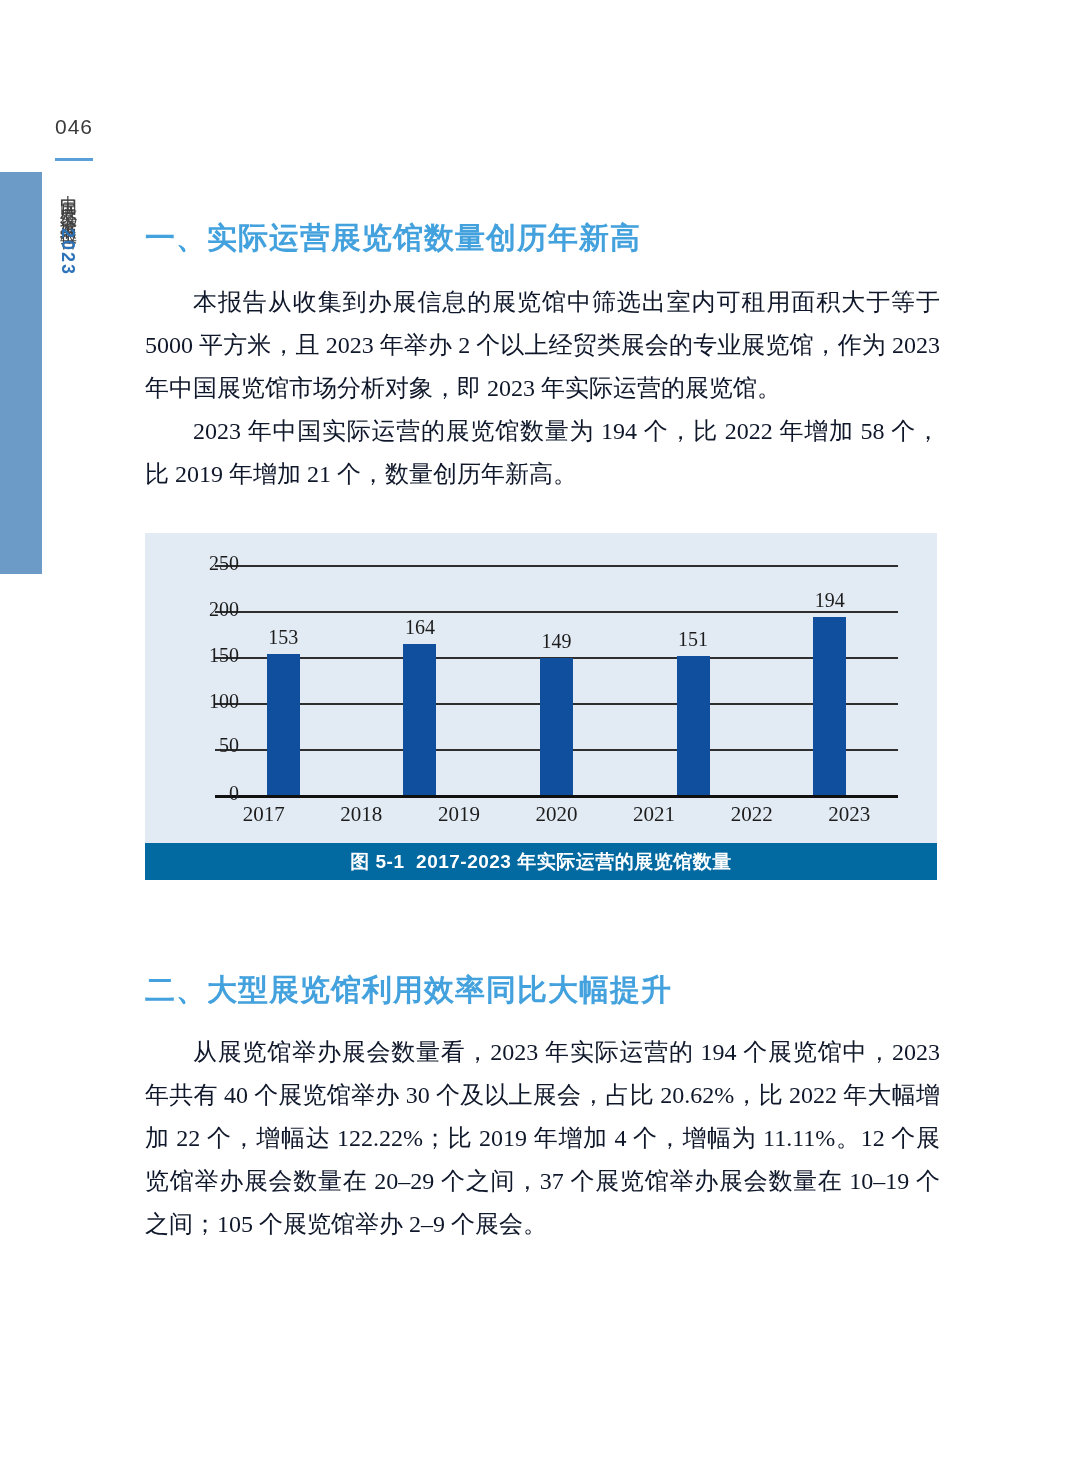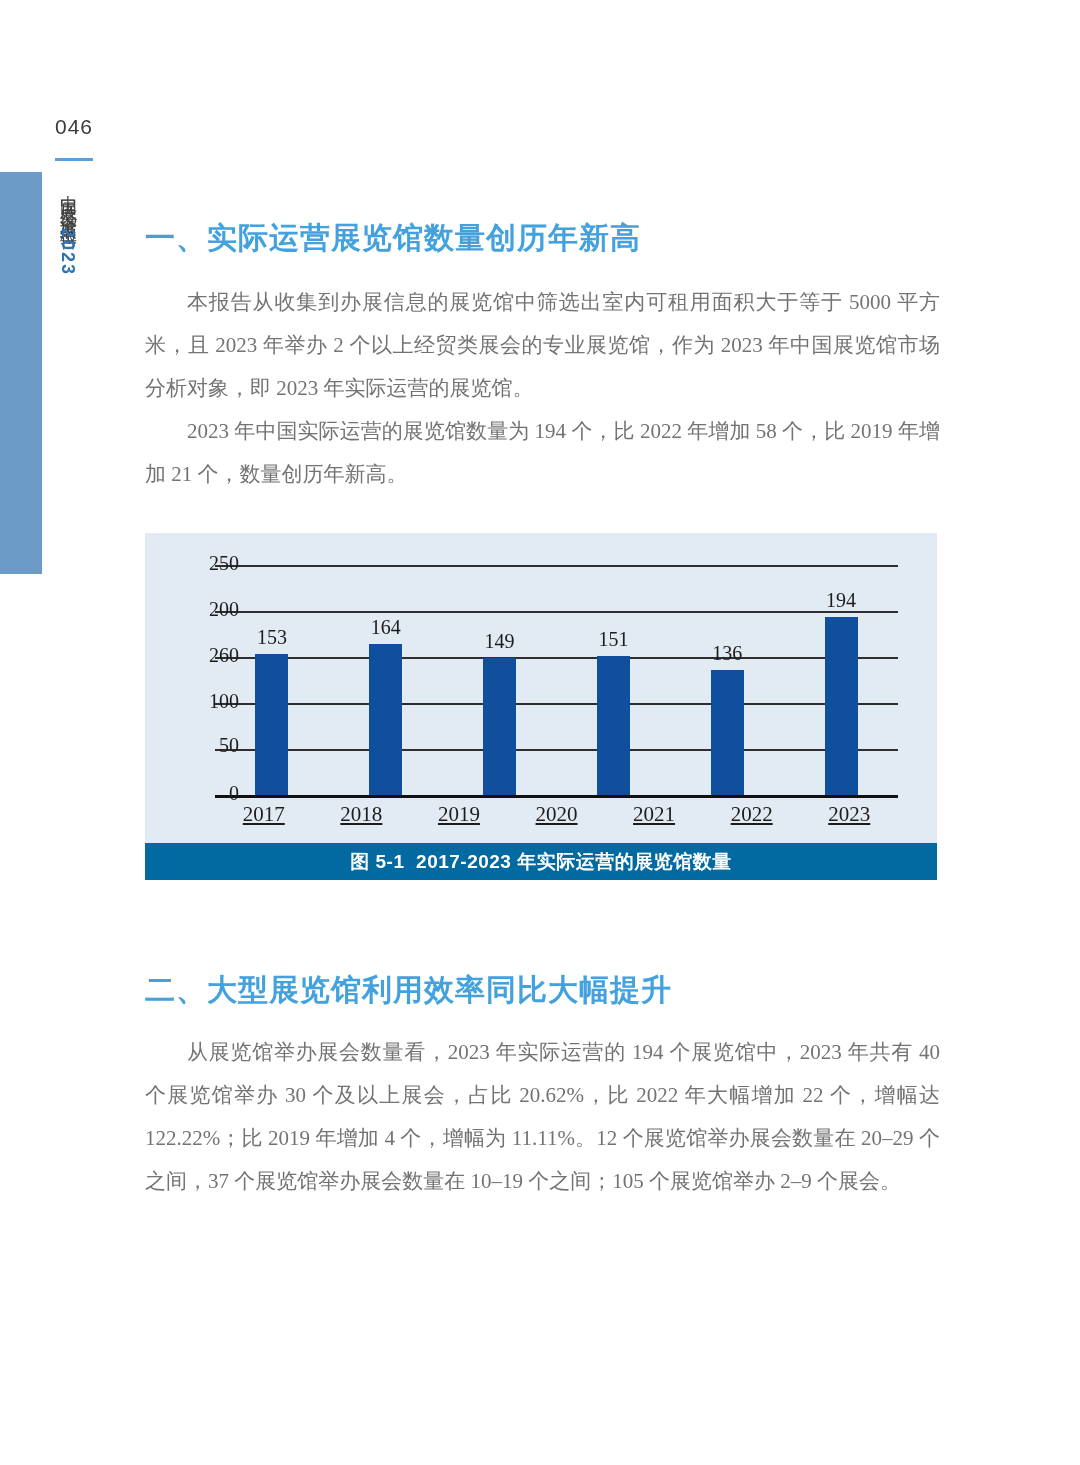--- a/index.html
+++ b/index.html
@@ -44,23 +44,23 @@
     position: absolute; left: 145px; width: 800px;
     font-family: "Liberation Sans", "DejaVu Sans", sans-serif;
     font-weight: bold; font-size: 30px; letter-spacing: 1px;
     color: #43a1dd;
   }
   .heading-1 { top: 218px; }
   .heading-2 { top: 958px; margin-top: 12px; }
 
   .body-para {
     position: absolute; left: 145px; width: 795px;
-    font-size: 21px; line-height: 43px;
+    font-size: 24px; line-height: 43px;
     text-align: justify; text-indent: 2em;
-    color: #737373;
+    color: #0f172a;
   }
   .para-1 { top: 281px; }
   .para-2 { top: 410px; }
   .para-3 { top: 1031px; }
 
   
   .chart-panel {
     position: absolute; left: 145px; top: 533px;
     width: 792px; height: 347px;
     background: #e2eaf3;
@@ -91,21 +91,21 @@
   .bar-value {
     font-size: 20px; color: #1c1c1c; margin-bottom: 6px; line-height: 22px;
   }
   .bar-rect { width: 33px; position: relative; z-index: 2; }
   .cats-area {
     position: absolute; left: 70px; top: 269px;
     width: 683px; display: flex;
   }
   .cat-cell {
     flex: 1; text-align: center;
-    font-size: 21px; color: #1c1c1c; text-decoration: underline;
+    font-size: 21px; color: #1c1c1c;
   }
   .figure-caption {
     position: absolute; left: 0; bottom: 0;
     width: 100%; height: 37px;
     display: flex; align-items: center; justify-content: center;
     font-family: "Liberation Sans", "DejaVu Sans", sans-serif;
     font-weight: bold; font-size: 19px; letter-spacing: 0.5px;
     color: #ffffff; white-space: pre;
   }
 </style>
@@ -125,45 +125,41 @@
 
 <div class="chart-panel" style="background: rgb(226, 234, 243);">
   <div class="chart-plot">
       <div class="gridline baseline" style="top: 262px;"></div>
       <div class="y-tick" style="top: 249px;">0</div>
       <div class="gridline" style="top: 216px;"></div>
       <div class="y-tick" style="top: 201px;">50</div>
       <div class="gridline" style="top: 170px;"></div>
       <div class="y-tick" style="top: 157px;">100</div>
       <div class="gridline" style="top: 124px;"></div>
-      <div class="y-tick" style="top: 111px;">260</div>
+      <div class="y-tick" style="top: 111px;">150</div>
       <div class="gridline" style="top: 78px;"></div>
       <div class="y-tick" style="top: 65px;">200</div>
       <div class="gridline" style="top: 32px;"></div>
       <div class="y-tick" style="top: 19px;">250</div>
       <div class="bars-area">
         <div class="bar-cell">
           <div class="bar-value">153</div>
           <div class="bar-rect" style="height: 140.76px; background: rgb(15, 79, 158);"></div>
         </div>
         <div class="bar-cell">
           <div class="bar-value">164</div>
           <div class="bar-rect" style="height: 150.88px; background: rgb(15, 79, 158);"></div>
         </div>
         <div class="bar-cell">
           <div class="bar-value">149</div>
           <div class="bar-rect" style="height: 137.08px; background: rgb(15, 79, 158);"></div>
         </div>
         <div class="bar-cell">
           <div class="bar-value">151</div>
           <div class="bar-rect" style="height: 138.92px; background: rgb(15, 79, 158);"></div>
-        </div>
-        <div class="bar-cell">
-          <div class="bar-value">136</div>
-          <div class="bar-rect" style="height: 125.12px; background: rgb(15, 79, 158);"></div>
         </div>
         <div class="bar-cell">
           <div class="bar-value">194</div>
           <div class="bar-rect" style="height: 178.48px; background: rgb(15, 79, 158);"></div>
         </div>
       </div>
       <div class="cats-area">
         <div class="cat-cell">2017</div>
         <div class="cat-cell">2018</div>
         <div class="cat-cell">2019</div>

